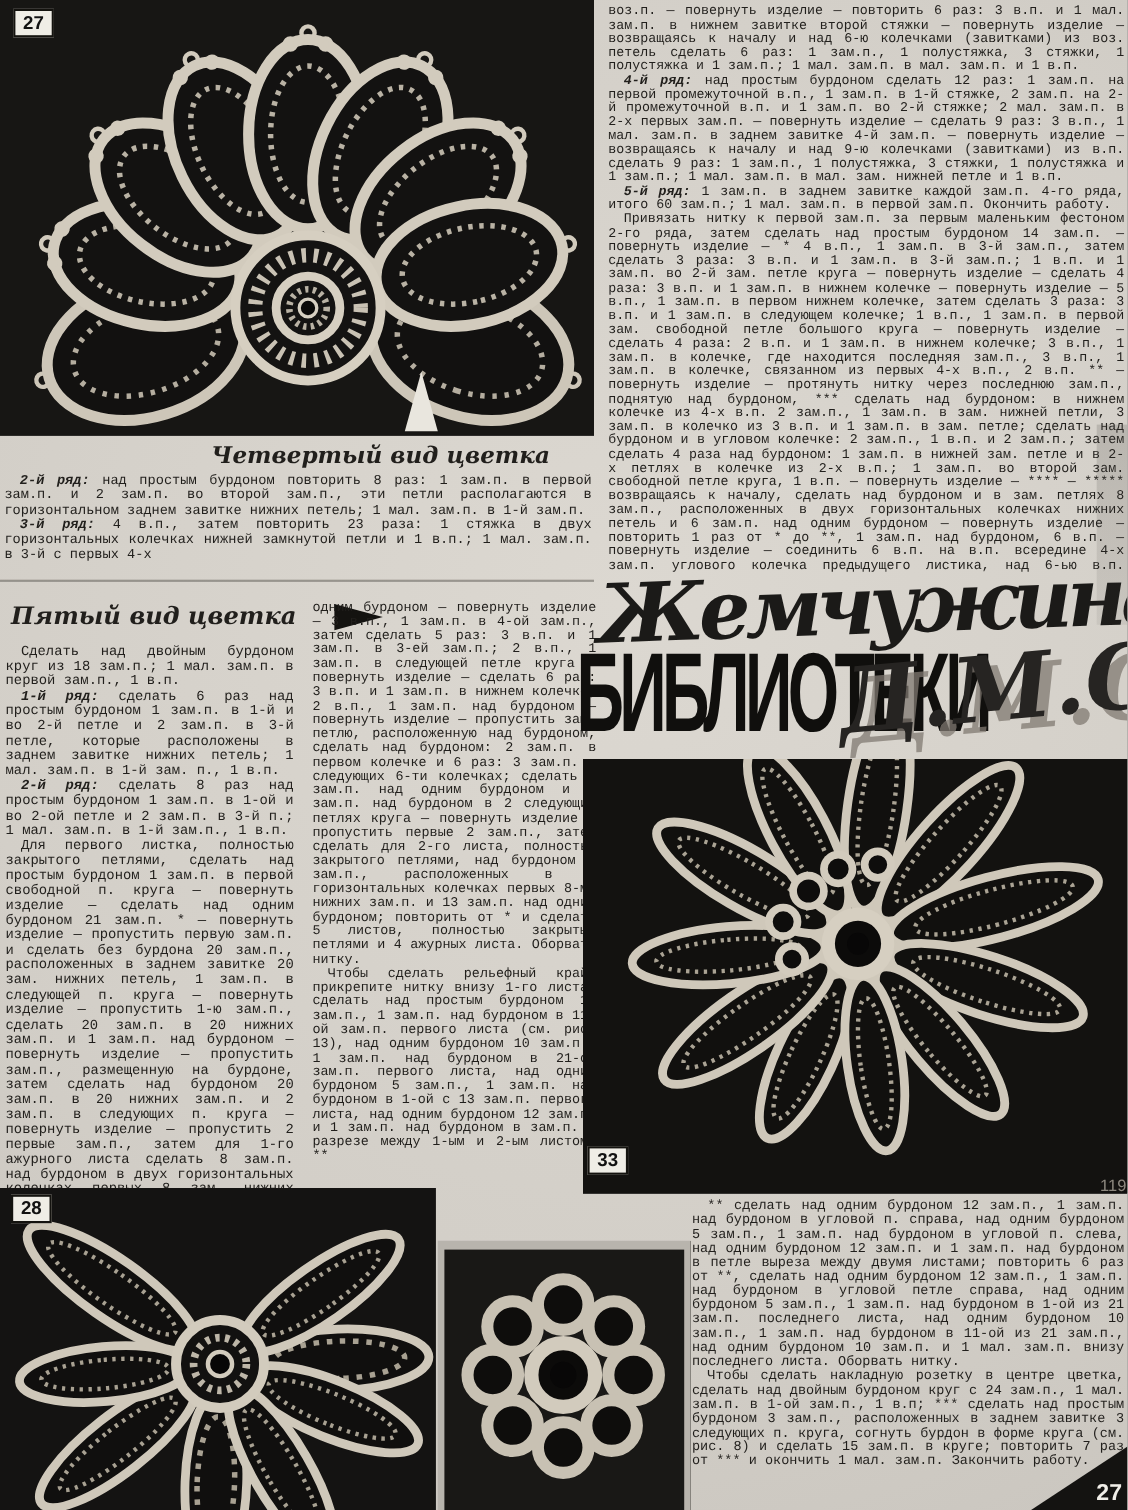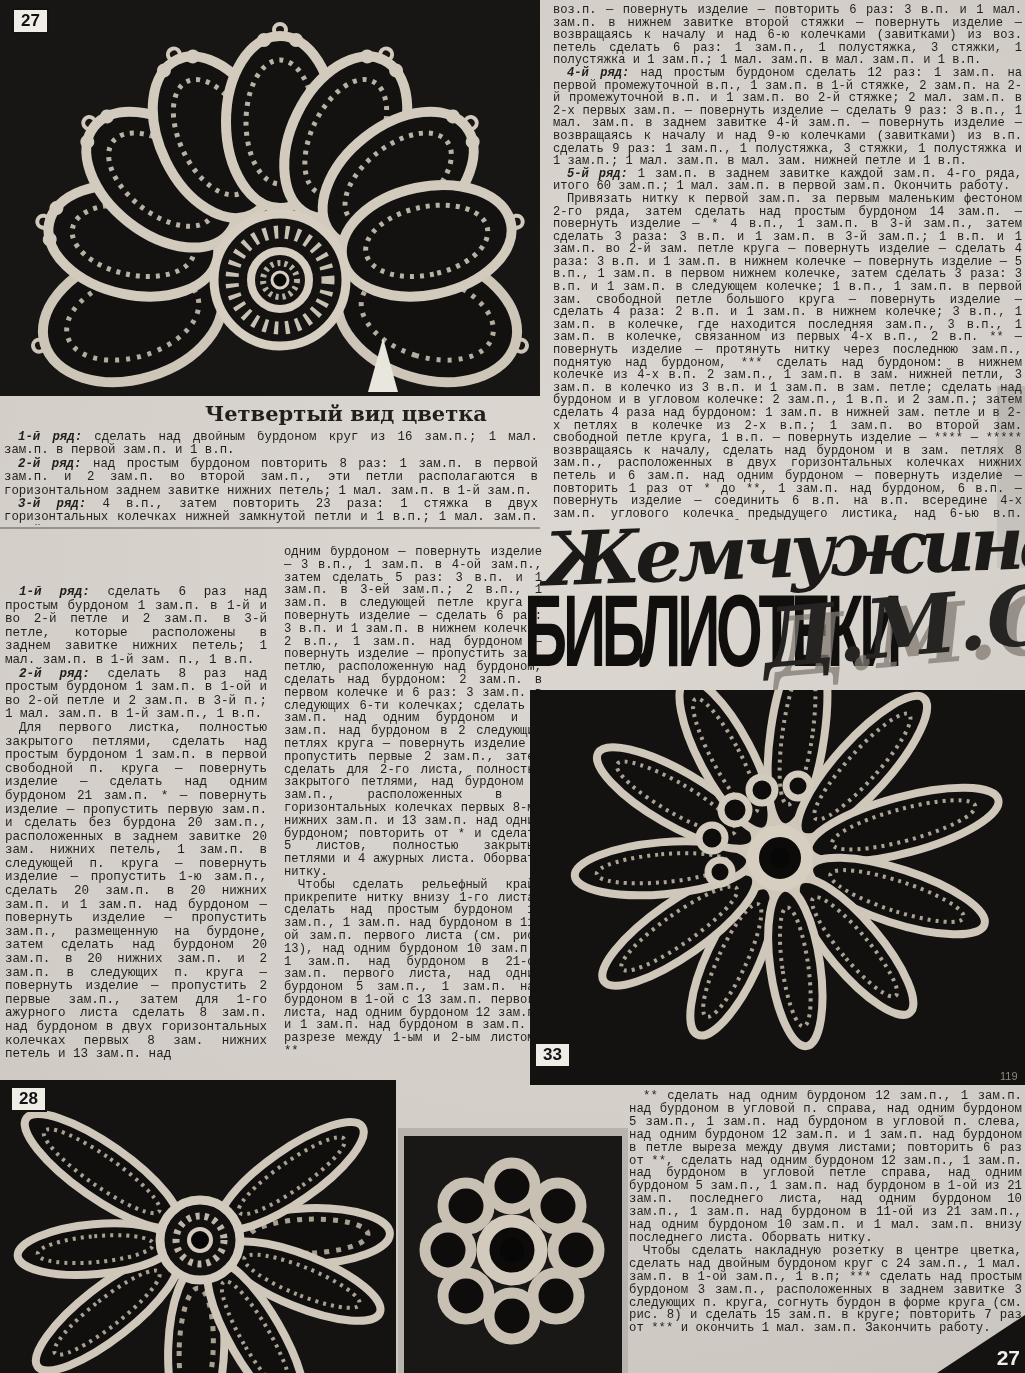--- a/index.html
+++ b/index.html
@@ -13,21 +13,21 @@
   .photo { position:absolute; background:#171614; box-shadow:0 0 0 1px #0d0c0b inset; }
   .plabel {
     position:absolute; background:#efede6; color:#121212;
     font-family:"Liberation Sans", sans-serif; font-weight:bold; font-size:17px;
     padding:1px 7px; border:2px solid #14130f; line-height:20px;
   }
   .tb { position:absolute; text-align:justify; overflow:hidden; }
   .tb p { margin:0; padding:0;font-family:Liberation Mono, monospace; }
   .tb p.ind { text-indent:14px; }
   .tb .lead { font-weight:bold; font-style:italic; }
-  .caption { position:absolute; font-family:"DejaVu Serif", serif; font-weight:bold; }
+  .caption { position:absolute; font-family:"DejaVu Serif", serif; font-weight:bold; font-style:italic; }
   .rule { position:absolute; background:#4a4741; opacity:.45; }
   .arrow-right {
     display:inline-block; width:0; height:0; vertical-align:middle; margin-left:34px;
     border-left:44px solid #141310; border-top:12px solid transparent; border-bottom:12px solid transparent;
   }
   .white-tri {
     position:absolute; width:0; height:0;
     border-left:15px solid transparent; border-right:15px solid transparent;
     border-bottom:54px solid #e9e6de;
   }
@@ -52,21 +52,21 @@
   .pagenum-tri {
     position:absolute; right:0; bottom:0; width:0; height:0;
     border-bottom:58px solid #141311; border-left:88px solid transparent;
   }
   .pagenum {
     position:absolute; right:5px; bottom:3px; color:#f0eee8;
     font-family:"Liberation Sans", sans-serif; font-weight:bold; font-size:21px;
   }
   .scan-band { position:absolute; left:997px; top:386px; width:28px; height:182px;
     background:linear-gradient(180deg, rgba(60,58,54,.18), rgba(60,58,54,.08)); }
-  .artifact { position:absolute; color:#8d887f; font-size:11px; font-family:"Liberation Sans",sans-serif; }
+  .artifact { position:absolute; color:#8d887f; font-size:15px; font-family:"Liberation Sans",sans-serif; }
   #rt    { left:553px; top:4px;    width:469px; height:516px; font-size:12.1px; line-height:12.6px; }
   #c4txt { left:4px;   top:431px;  width:534px; height:94px;  font-size:12.4px; line-height:13.4px; }
   #lc    { left:5px;   top:586px;  width:262px; height:502px; font-size:12.6px; line-height:13.6px; }
   #mc    { left:284px; top:546px;  width:258px; height:540px; font-size:12.2px; line-height:12.8px; }
   #br    { left:629px; top:1090px; width:393px; height:272px; font-size:12.3px; line-height:12.9px; }
 </style>
 </head>
 <body>
 
 <div class="page">
@@ -139,34 +139,37 @@
       <circle cx="280" cy="280" r="29" fill="none" stroke="#d6cfc1" stroke-width="8"></circle>
       <circle cx="280" cy="280" r="17" fill="none" stroke="#b9b2a4" stroke-width="6" stroke-dasharray="3 4"></circle>
       <circle cx="280" cy="280" r="8" fill="#0b0a09" stroke="#d6cfc1" stroke-width="3"></circle>
     </svg>
     <div class="plabel" style="left:12px; top:8px;">27</div>
     <div class="white-tri" style="left:368px; top:338px;"></div>
   </div>
 
   <div class="caption" style="left:150px; top:401px; width:392px; text-align:center; font-size:21px;">Четвертый вид цветка</div>
   <div class="tb" id="c4txt">
-    <p class="ind"><span class="lead">1-й ряд:</span><span> сделать над двойным бурдоном круг из 16 зам.п.; 1 мал. зам.п. в первой зам.п. и 1 в.п.</span></p>
     <p class="ind"><span class="lead">2-й ряд:</span><span> над простым бурдоном повторить 8 раз: 1 зам.п. в первой зам.п. и 2 зам.п. во второй зам.п., эти петли располагаются в горизонтальном заднем завитке нижних петель; 1 мал. зам.п. в 1-й зам.п.</span></p>
     <p class="ind"><span class="lead">3-й ряд:</span><span> 4 в.п., затем повторить 23 раза: 1 стяжка в двух горизонтальных колечках нижней замкнутой петли и 1 в.п.; 1 мал. зам.п. в 3-й с первых 4-х</span></p>
   </div>
   <div class="rule" style="left:0; top:527px; width:540px; height:2px;"></div>
 
   <div class="tb" id="rt">
     <p><span>воз.п. — повернуть изделие — повторить 6 раз: 3 в.п. и 1 мал. зам.п. в нижнем завитке второй стяжки — повернуть изделие — возвращаясь к началу и над 6-ю колечками (завитками) из воз. петель сделать 6 раз: 1 зам.п., 1 полустяжка, 3 стяжки, 1 полустяжка и 1 зам.п.; 1 мал. зам.п. в мал. зам.п. и 1 в.п.</span></p>
     <p class="ind"><span class="lead">4-й ряд:</span><span> над простым бурдоном сделать 12 раз: 1 зам.п. на первой промежуточной в.п., 1 зам.п. в 1-й стяжке, 2 зам.п. на 2-й промежуточной в.п. и 1 зам.п. во 2-й стяжке; 2 мал. зам.п. в 2-х первых зам.п. — повернуть изделие — сделать 9 раз: 3 в.п., 1 мал. зам.п. в заднем завитке 4-й зам.п. — повернуть изделие — возвращаясь к началу и над 9-ю колечками (завитками) из в.п. сделать 9 раз: 1 зам.п., 1 полустяжка, 3 стяжки, 1 полустяжка и 1 зам.п.; 1 мал. зам.п. в мал. зам. нижней петле и 1 в.п.</span></p>
     <p class="ind"><span class="lead">5-й ряд:</span><span> 1 зам.п. в заднем завитке каждой зам.п. 4-го ряда, итого 60 зам.п.; 1 мал. зам.п. в первой зам.п. Окончить работу.</span></p>
     <p class="ind"><span>Привязать нитку к первой зам.п. за первым маленьким фестоном 2-го ряда, затем сделать над простым бурдоном 14 зам.п. — повернуть изделие — * 4 в.п., 1 зам.п. в 3-й зам.п., затем сделать 3 раза: 3 в.п. и 1 зам.п. в 3-й зам.п.; 1 в.п. и 1 зам.п. во 2-й зам. петле круга — повернуть изделие — сделать 4 раза: 3 в.п. и 1 зам.п. в нижнем колечке — повернуть изделие — 5 в.п., 1 зам.п. в первом нижнем колечке, затем сделать 3 раза: 3 в.п. и 1 зам.п. в следующем колечке; 1 в.п., 1 зам.п. в первой зам. свободной петле большого круга — повернуть изделие — сделать 4 раза: 2 в.п. и 1 зам.п. в нижнем колечке; 3 в.п., 1 зам.п. в колечке, где находится последняя зам.п., 3 в.п., 1 зам.п. в колечке, связанном из первых 4-х в.п., 2 в.п. ** — повернуть изделие — протянуть нитку через последнюю зам.п., поднятую над бурдоном, *** сделать над бурдоном: в нижнем колечке из 4-х в.п. 2 зам.п., 1 зам.п. в зам. нижней петли, 3 зам.п. в колечко из 3 в.п. и 1 зам.п. в зам. петле; сделать над бурдоном и в угловом колечке: 2 зам.п., 1 в.п. и 2 зам.п.; затем сделать 4 раза над бурдоном: 1 зам.п. в нижней зам. петле и в 2-х петлях в колечке из 2-х в.п.; 1 зам.п. во второй зам. свободной петле круга, 1 в.п. — повернуть изделие — **** — ***** возвращаясь к началу, сделать над бурдоном и в зам. петлях 8 зам.п., расположенных в двух горизонтальных колечках нижних петель и 6 зам.п. над одним бурдоном — повернуть изделие — повторить 1 раз от * до **, 1 зам.п. над бурдоном, 6 в.п. — повернуть изделие — соединить 6 в.п. на в.п. всередине 4-х зам.п. углового колечка предыдущего листика, над 6-ью в.п. сделать: 2 зам.п., 1 зубчик, 2 зам.п., 1 зубчик, 2 зам.п., 1 зубчик и 2 зам.п.; повторить 1 раз от *** до ****, затем продолжать от ***** и сделать всего 7 маленьких листиков, связанных между собой 6-ю зубчатыми фестонами; в последнем листочке пропускают в.п. между 4-я зам.п. колечка левого угла. Закончить работу.</span></p>
   </div>
 
+  <div class="caption" style="left:10px; top:547px; font-size:22px;">
+    <span>Пятый вид цветка</span><span class="arrow-right"></span>
+  </div>
   <div class="tb" id="lc">
+    <p class="ind"><span>Сделать над двойным бурдоном круг из 18 зам.п.; 1 мал. зам.п. в первой зам.п., 1 в.п.</span></p>
     <p class="ind"><span class="lead">1-й ряд:</span><span> сделать 6 раз над простым бурдоном 1 зам.п. в 1-й и во 2-й петле и 2 зам.п. в 3-й петле, которые расположены в заднем завитке нижних петель; 1 мал. зам.п. в 1-й зам. п., 1 в.п.</span></p>
     <p class="ind"><span class="lead">2-й ряд:</span><span> сделать 8 раз над простым бурдоном 1 зам.п. в 1-ой и во 2-ой петле и 2 зам.п. в 3-й п.; 1 мал. зам.п. в 1-й зам.п., 1 в.п.</span></p>
     <p class="ind"><span>Для первого листка, полностью закрытого петлями, сделать над простым бурдоном 1 зам.п. в первой свободной п. круга — повернуть изделие — сделать над одним бурдоном 21 зам.п. * — повернуть изделие — пропустить первую зам.п. и сделать без бурдона 20 зам.п., расположенных в заднем завитке 20 зам. нижних петель, 1 зам.п. в следующей п. круга — повернуть изделие — пропустить 1-ю зам.п., сделать 20 зам.п. в 20 нижних зам.п. и 1 зам.п. над бурдоном — повернуть изделие — пропустить зам.п., размещенную на бурдоне, затем сделать над бурдоном 20 зам.п. в 20 нижних зам.п. и 2 зам.п. в следующих п. круга — повернуть изделие — пропустить 2 первые зам.п., затем для 1-го ажурного листа сделать 8 зам.п. над бурдоном в двух горизонтальных колечках первых 8 зам. нижних петель и 13 зам.п. над</span></p>
   </div>
   <div class="tb" id="mc">
     <p><span>одним бурдоном — повернуть изделие — 3 в.п., 1 зам.п. в 4-ой зам.п., затем сделать 5 раз: 3 в.п. и 1 зам.п. в 3-ей зам.п.; 2 в.п., 1 зам.п. в следующей петле круга — повернуть изделие — сделать 6 раз: 3 в.п. и 1 зам.п. в нижнем колечке; 2 в.п., 1 зам.п. над бурдоном — повернуть изделие — пропустить зам. петлю, расположенную над бурдоном, сделать над бурдоном: 2 зам.п. в первом колечке и 6 раз: 3 зам.п. в следующих 6-ти колечках; сделать 1 зам.п. над одним бурдоном и 2 зам.п. над бурдоном в 2 следующих петлях круга — повернуть изделие — пропустить первые 2 зам.п., затем сделать для 2-го листа, полностью закрытого петлями, над бурдоном 8 зам.п., расположенных в 2 горизонтальных колечках первых 8-ми нижних зам.п. и 13 зам.п. над одним бурдоном; повторить от * и сделать 5 листов, полностью закрытых петлями и 4 ажурных листа. Оборвать нитку.</span></p>
     <p class="ind"><span>Чтобы сделать рельефный край, прикрепите нитку внизу 1-го листа, сделать над простым бурдоном 10 зам.п., 1 зам.п. над бурдоном в 11-ой зам.п. первого листа (см. рис. 13), над одним бурдоном 10 зам.п., 1 зам.п. над бурдоном в 21-ой зам.п. первого листа, над одним бурдоном 5 зам.п., 1 зам.п. над бурдоном в 1-ой с 13 зам.п. первого листа, над одним бурдоном 12 зам.п. и 1 зам.п. над бурдоном в зам.п. в разрезе между 1-ым и 2-ым листом: **</span></p>
   </div>
 
   <div class="title-script">Жемчужина</div>

